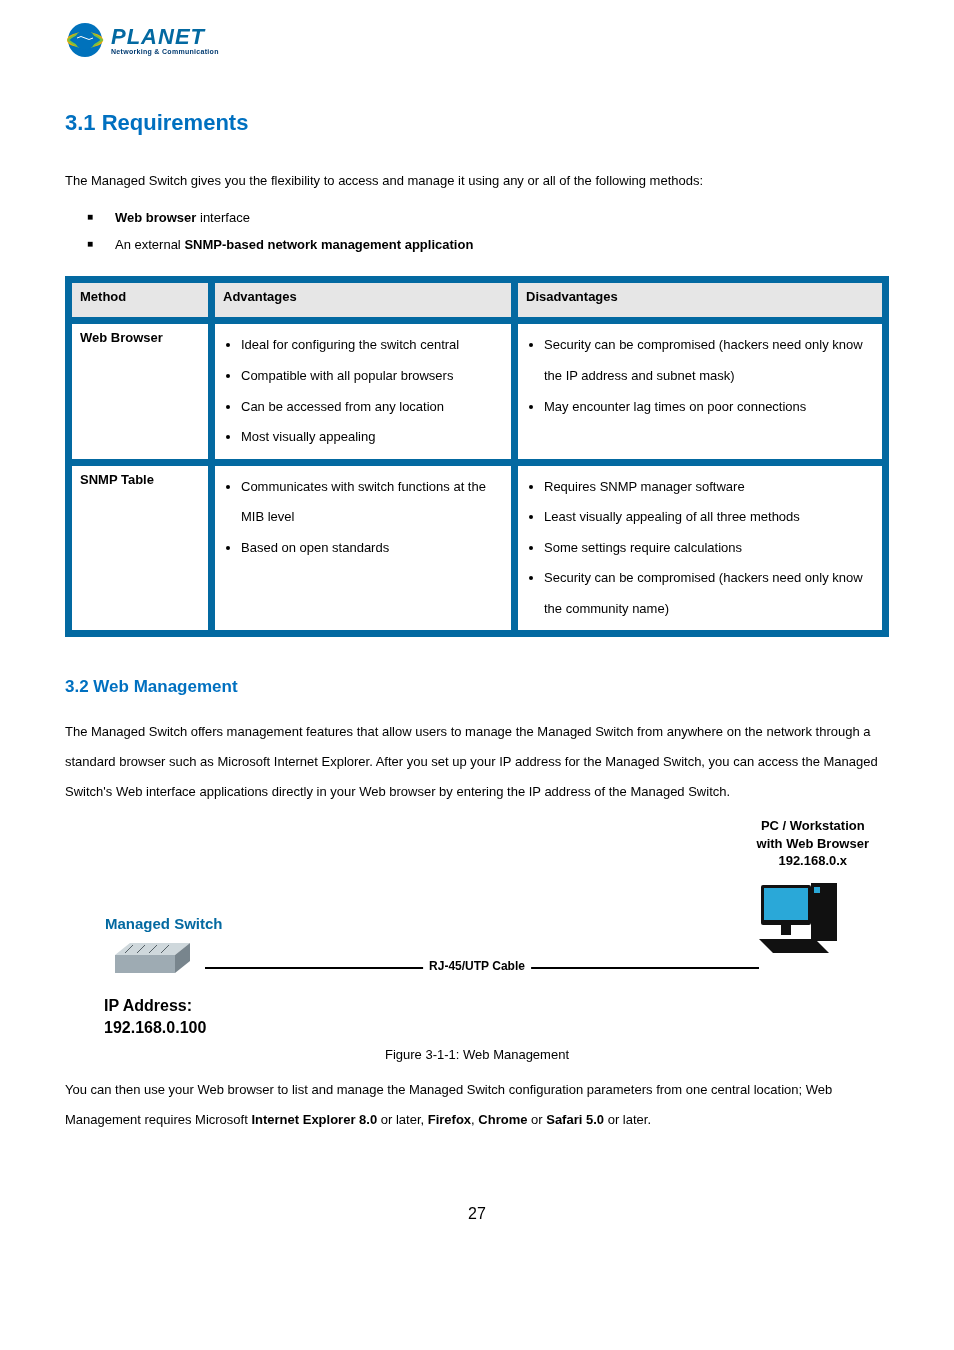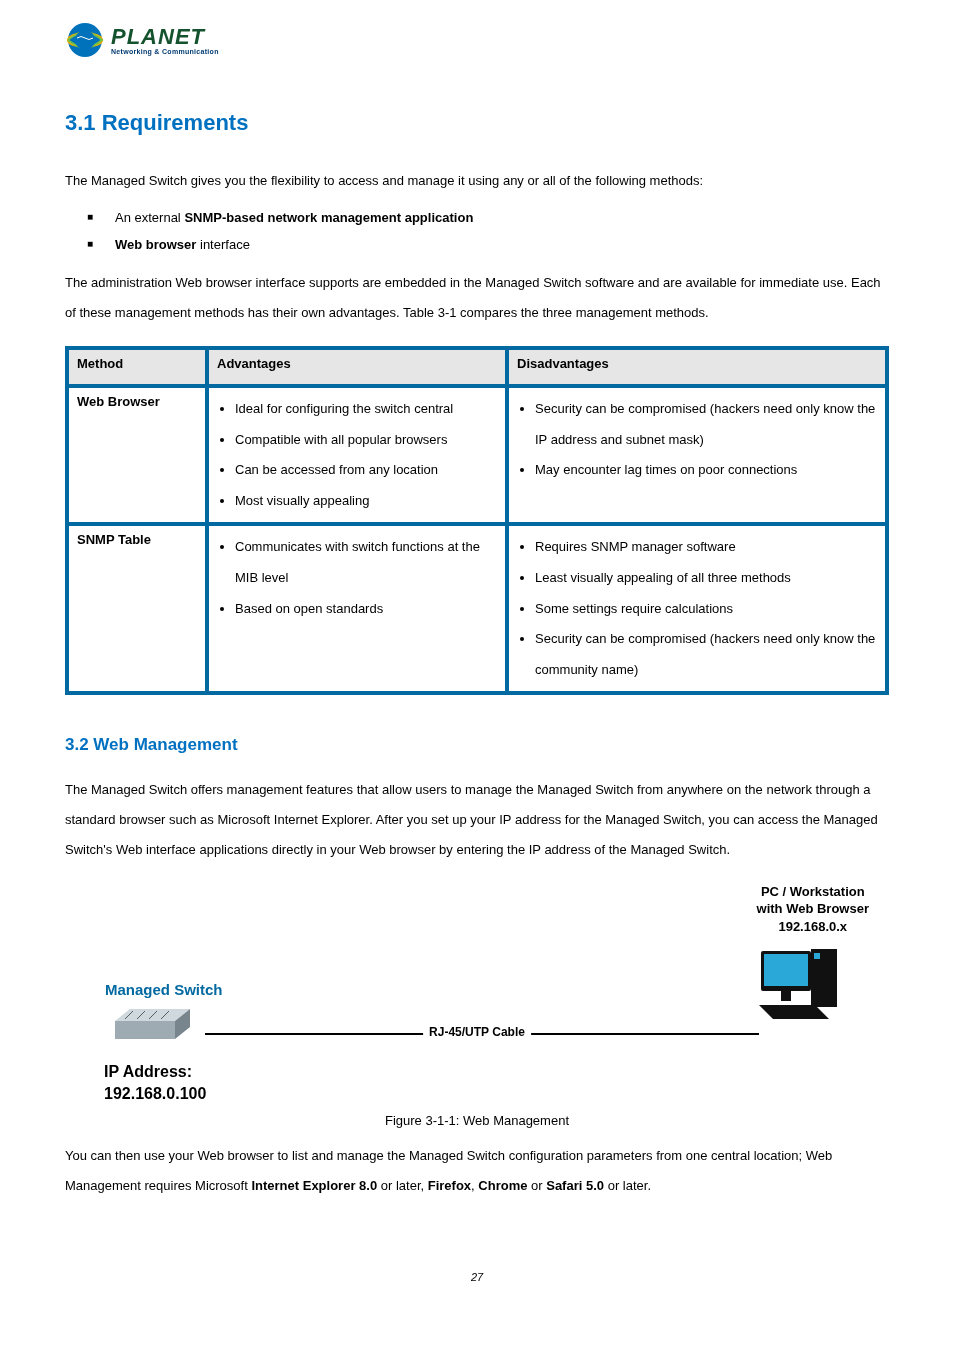--- a/index.html
+++ b/index.html
@@ -21,21 +21,21 @@
     margin-bottom: 50px;
   }
   .logo-globe svg { display:block; }
   .logo-text {
     display: flex;
     flex-direction: column;
   }
   .logo-brand {
     font-weight: 900;
     font-size: 22px;
-    color: #14532d;
+    color: #0369a1;
     letter-spacing: 1px;
     line-height: 1;
     font-style: italic;
   }
   .logo-tag {
     font-size: 7px;
     color: #003a70;
     font-weight: bold;
     letter-spacing: 0.3px;
   }
@@ -65,21 +65,21 @@
     font-size: 10px;
     top: 2px;
   }
   .bold { font-weight: bold; }
   table.cmp {
     border-collapse: collapse;
     width: 100%;
     margin: 18px 0 6px 0;
   }
   table.cmp th, table.cmp td {
-    border: 4px solid #0369a1;
+    border: 7px solid #0369a1;
     padding: 6px 8px;
     vertical-align: top;
     font-size: 13px;
   }
   table.cmp thead th {
     background: #e6e6e6;
     font-weight: bold;
     text-align: left;
     height: 22px;
   }
@@ -104,21 +104,21 @@
   .caption .cap-bold { font-weight: bold; }
   .subheading {
     font-size: 17px;
     font-weight: bold;
     color: #0070c0;
     margin: 40px 0 20px 0;
   }
   .diagram {
     position: relative;
     height: 230px;
-    margin-top: 18px;
+    margin-top: 10px;
   }
   .pc-label {
     position: absolute;
     right: 20px;
     top: 0;
     text-align: center;
     font-weight: bold;
     font-size: 13px;
     line-height: 1.35;
   }
@@ -166,22 +166,21 @@
     font-size: 16px;
     line-height: 1.4;
   }
   .fig-caption {
     text-align: center;
     margin-top: 0;
   }
   .footer {
     text-align: center;
     margin-top: 70px;
-    font-size: 11px;
-    font-style: italic;
+    font-size: 16px;
   }
 </style>
 </head>
 <body>
 
 <div class="page">
 
   <div class="logo">
     <span class="logo-globe">
       <svg width="40" height="40" viewBox="0 0 40 40">
@@ -197,28 +196,27 @@
       <span class="logo-tag">Networking &amp; Communication</span>
     </span>
   </div>
 
   <h2 class="section-title">3.1 Requirements</h2>
 
   <p class="para">The Managed Switch gives you the flexibility to access and manage it using any or all of the following methods:</p>
 
   <ul class="square">
     <li>
+      <span class="bold">Web browser</span><span> interface</span>
+    </li>
+    <li>
       <span>An external </span><span class="bold">SNMP-based network management application</span>
     </li>
-    <li>
-      <span class="bold">Web browser</span><span> interface</span>
-    </li>
   </ul>
 
-  <p class="para">The administration Web browser interface supports are embedded in the Managed Switch software and are available for immediate use. Each of these management methods has their own advantages. Table 3-1 compares the three management methods.</p>
 
   <table class="cmp">
     <thead>
       <tr>
         <th>Method</th>
         <th>Advantages</th>
         <th>Disadvantages</th>
       </tr>
     </thead>
     <tbody>

